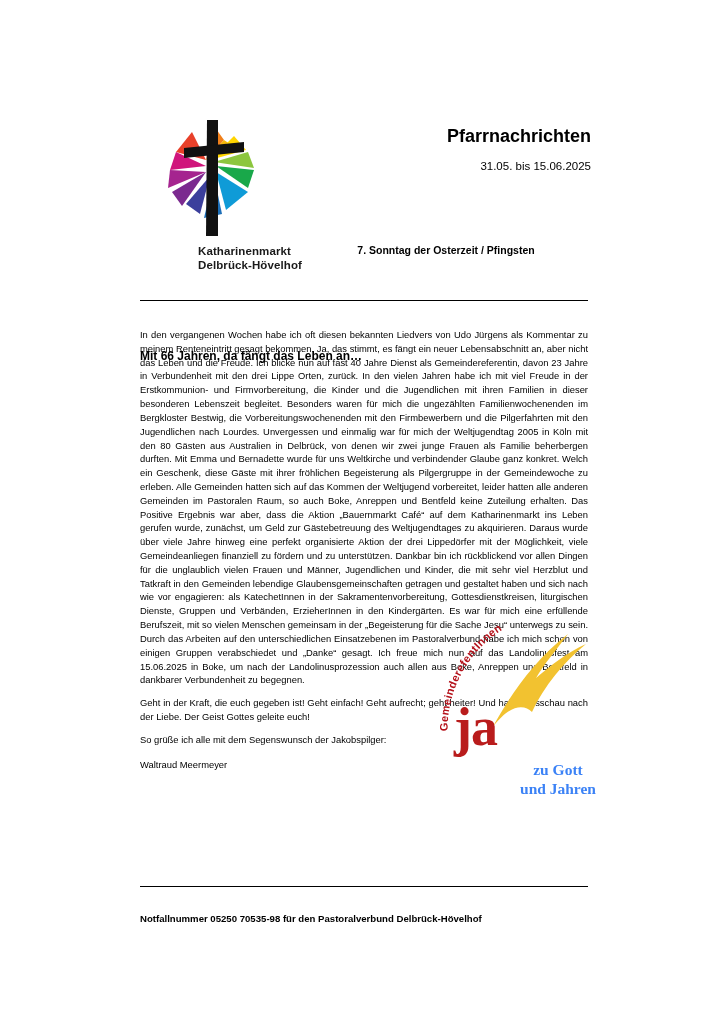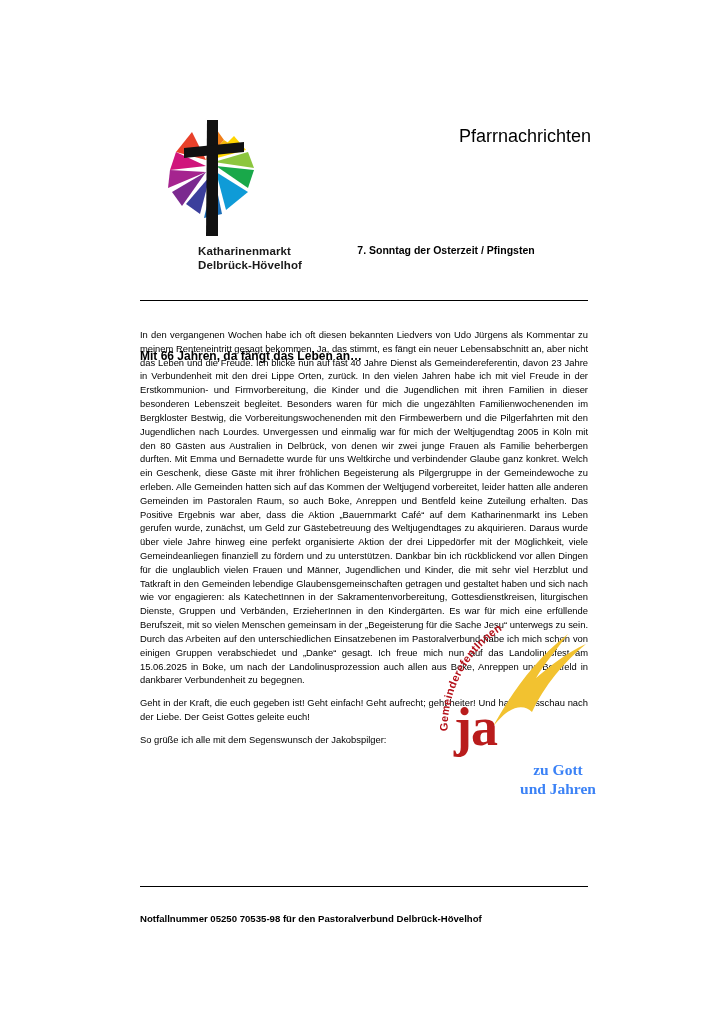--- a/index.html
+++ b/index.html
@@ -62,21 +62,21 @@
   
   .title-block {
     position: absolute;
     right: 130px;
     top: 8px;
     width: 290px;
     text-align: right;
   }
   .doc-title {
     font-size: 18px;
-    font-weight: normal;
+    font-weight: bold;
     line-height: 1.2;
     margin-bottom: 8px;
   }
   .doc-dates {
     font-size: 11.5px;
     line-height: 1.85;
   }
   .doc-occasion {
     position: absolute;
     right: 130px;
@@ -209,33 +209,35 @@
         </svg>
       </div>
       <div class="logo-text">
         <div>Katharinenmarkt</div>
         <div>Delbrück-Hövelhof</div>
       </div>
     </div>
 
     <div class="title-block">
       <div class="doc-title">Pfarrnachrichten</div>
+      <div class="doc-dates">31.05. bis 15.06.2025</div>
     </div>
 
     <div class="doc-occasion">7. Sonntag der Osterzeit / Pfingsten</div>
   </div>
 
   <div class="rule rule-top"></div>
 
   <div class="lead">Mit 66 Jahren, da fängt das Leben an…</div>
 
   <div class="body-text">
     <p class="tight">In den vergangenen Wochen habe ich oft diesen bekannten Liedvers von Udo Jürgens als Kommentar zu meinem Renteneintritt gesagt bekommen. Ja, das stimmt, es fängt ein neuer Lebensabschnitt an, aber nicht das Leben und die Freude. Ich blicke nun auf fast 40 Jahre Dienst als Gemeindereferentin, davon 23 Jahre in Verbundenheit mit den drei Lippe Orten, zurück. In den vielen Jahren habe ich mit viel Freude in der Erstkommunion- und Firmvorbereitung, die Kinder und die Jugendlichen mit ihren Familien in dieser besonderen Lebenszeit begleitet. Besonders waren für mich die ungezählten Familienwochenenden im Bergkloster Bestwig, die Vorbereitungswochenenden mit den Firmbewerbern und die Pilgerfahrten mit den Jugendlichen nach Lourdes. Unvergessen und einmalig war für mich der Weltjugendtag 2005 in Köln mit den 80 Gästen aus Australien in Delbrück, von denen wir zwei junge Frauen als Familie beherbergen durften. Mit Emma und Bernadette wurde für uns Weltkirche und verbindender Glaube ganz konkret. Welch ein Geschenk, diese Gäste mit ihrer fröhlichen Begeisterung als Pilgergruppe in der Gemeindewoche zu erleben. Alle Gemeinden hatten sich auf das Kommen der Weltjugend vorbereitet, leider hatten alle anderen Gemeinden im Pastoralen Raum, so auch Boke, Anreppen und Bentfeld keine Zuteilung erhalten. Das Positive Ergebnis war aber, dass die Aktion „Bauernmarkt Café“ auf dem Katharinenmarkt ins Leben gerufen wurde, zunächst, um Geld zur Gästebetreuung des Weltjugendtages zu akquirieren. Daraus wurde über viele Jahre hinweg eine perfekt organisierte Aktion der drei Lippedörfer mit der Möglichkeit, viele Gemeindeanliegen finanziell zu fördern und zu unterstützen. Dankbar bin ich rückblickend vor allen Dingen für die unglaublich vielen Frauen und Männer, Jugendlichen und Kinder, die mit sehr viel Herzblut und Tatkraft in den Gemeinden lebendige Glaubensgemeinschaften getragen und gestaltet haben und sich nach wie vor engagieren: als KatechetInnen in der Sakramentenvorbereitung, Gottesdienstkreisen, liturgischen Dienste, Gruppen und Verbänden, ErzieherInnen in den Kindergärten. Es war für mich eine erfüllende Berufszeit, mit so vielen Menschen gemeinsam in der „Begeisterung für die Sache Jesu“ unterwegs zu sein. Durch das Arbeiten auf den unterschiedlichen Einsatzebenen im Pastoralverbund habe ich mich schon von einigen Gruppen verabschiedet und „Danke“ gesagt. Ich freue mich nun auf das Landolinusfest am 15.06.2025 in Boke, um nach der Landolinusprozession auch allen aus Boke, Anreppen und Bentfeld in dankbarer Verbundenheit zu begegnen.</p>
     <p class="tight">Geht in der Kraft, die euch gegeben ist! Geht einfach! Geht aufrecht; geht heiter! Und haltet Ausschau nach der Liebe. Der Geist Gottes geleite euch!</p>
     <p class="tight">So grüße ich alle mit dem Segenswunsch der Jakobspilger:</p>
+    <p class="sig">Waltraud Meermeyer</p>
   </div>
 
   <div class="ja-logo">
     <svg class="ja-arc-text" viewBox="0 0 175 150" xmlns="http://www.w3.org/2000/svg">
       <defs>
         <path id="arcpath" d="M 8,140 A 118,118 0 0 1 150,14" fill="none"></path>
       </defs>
       <text>
         <textPath href="#arcpath" startOffset="4%">GemeinderefentInnen</textPath>
       </text>

